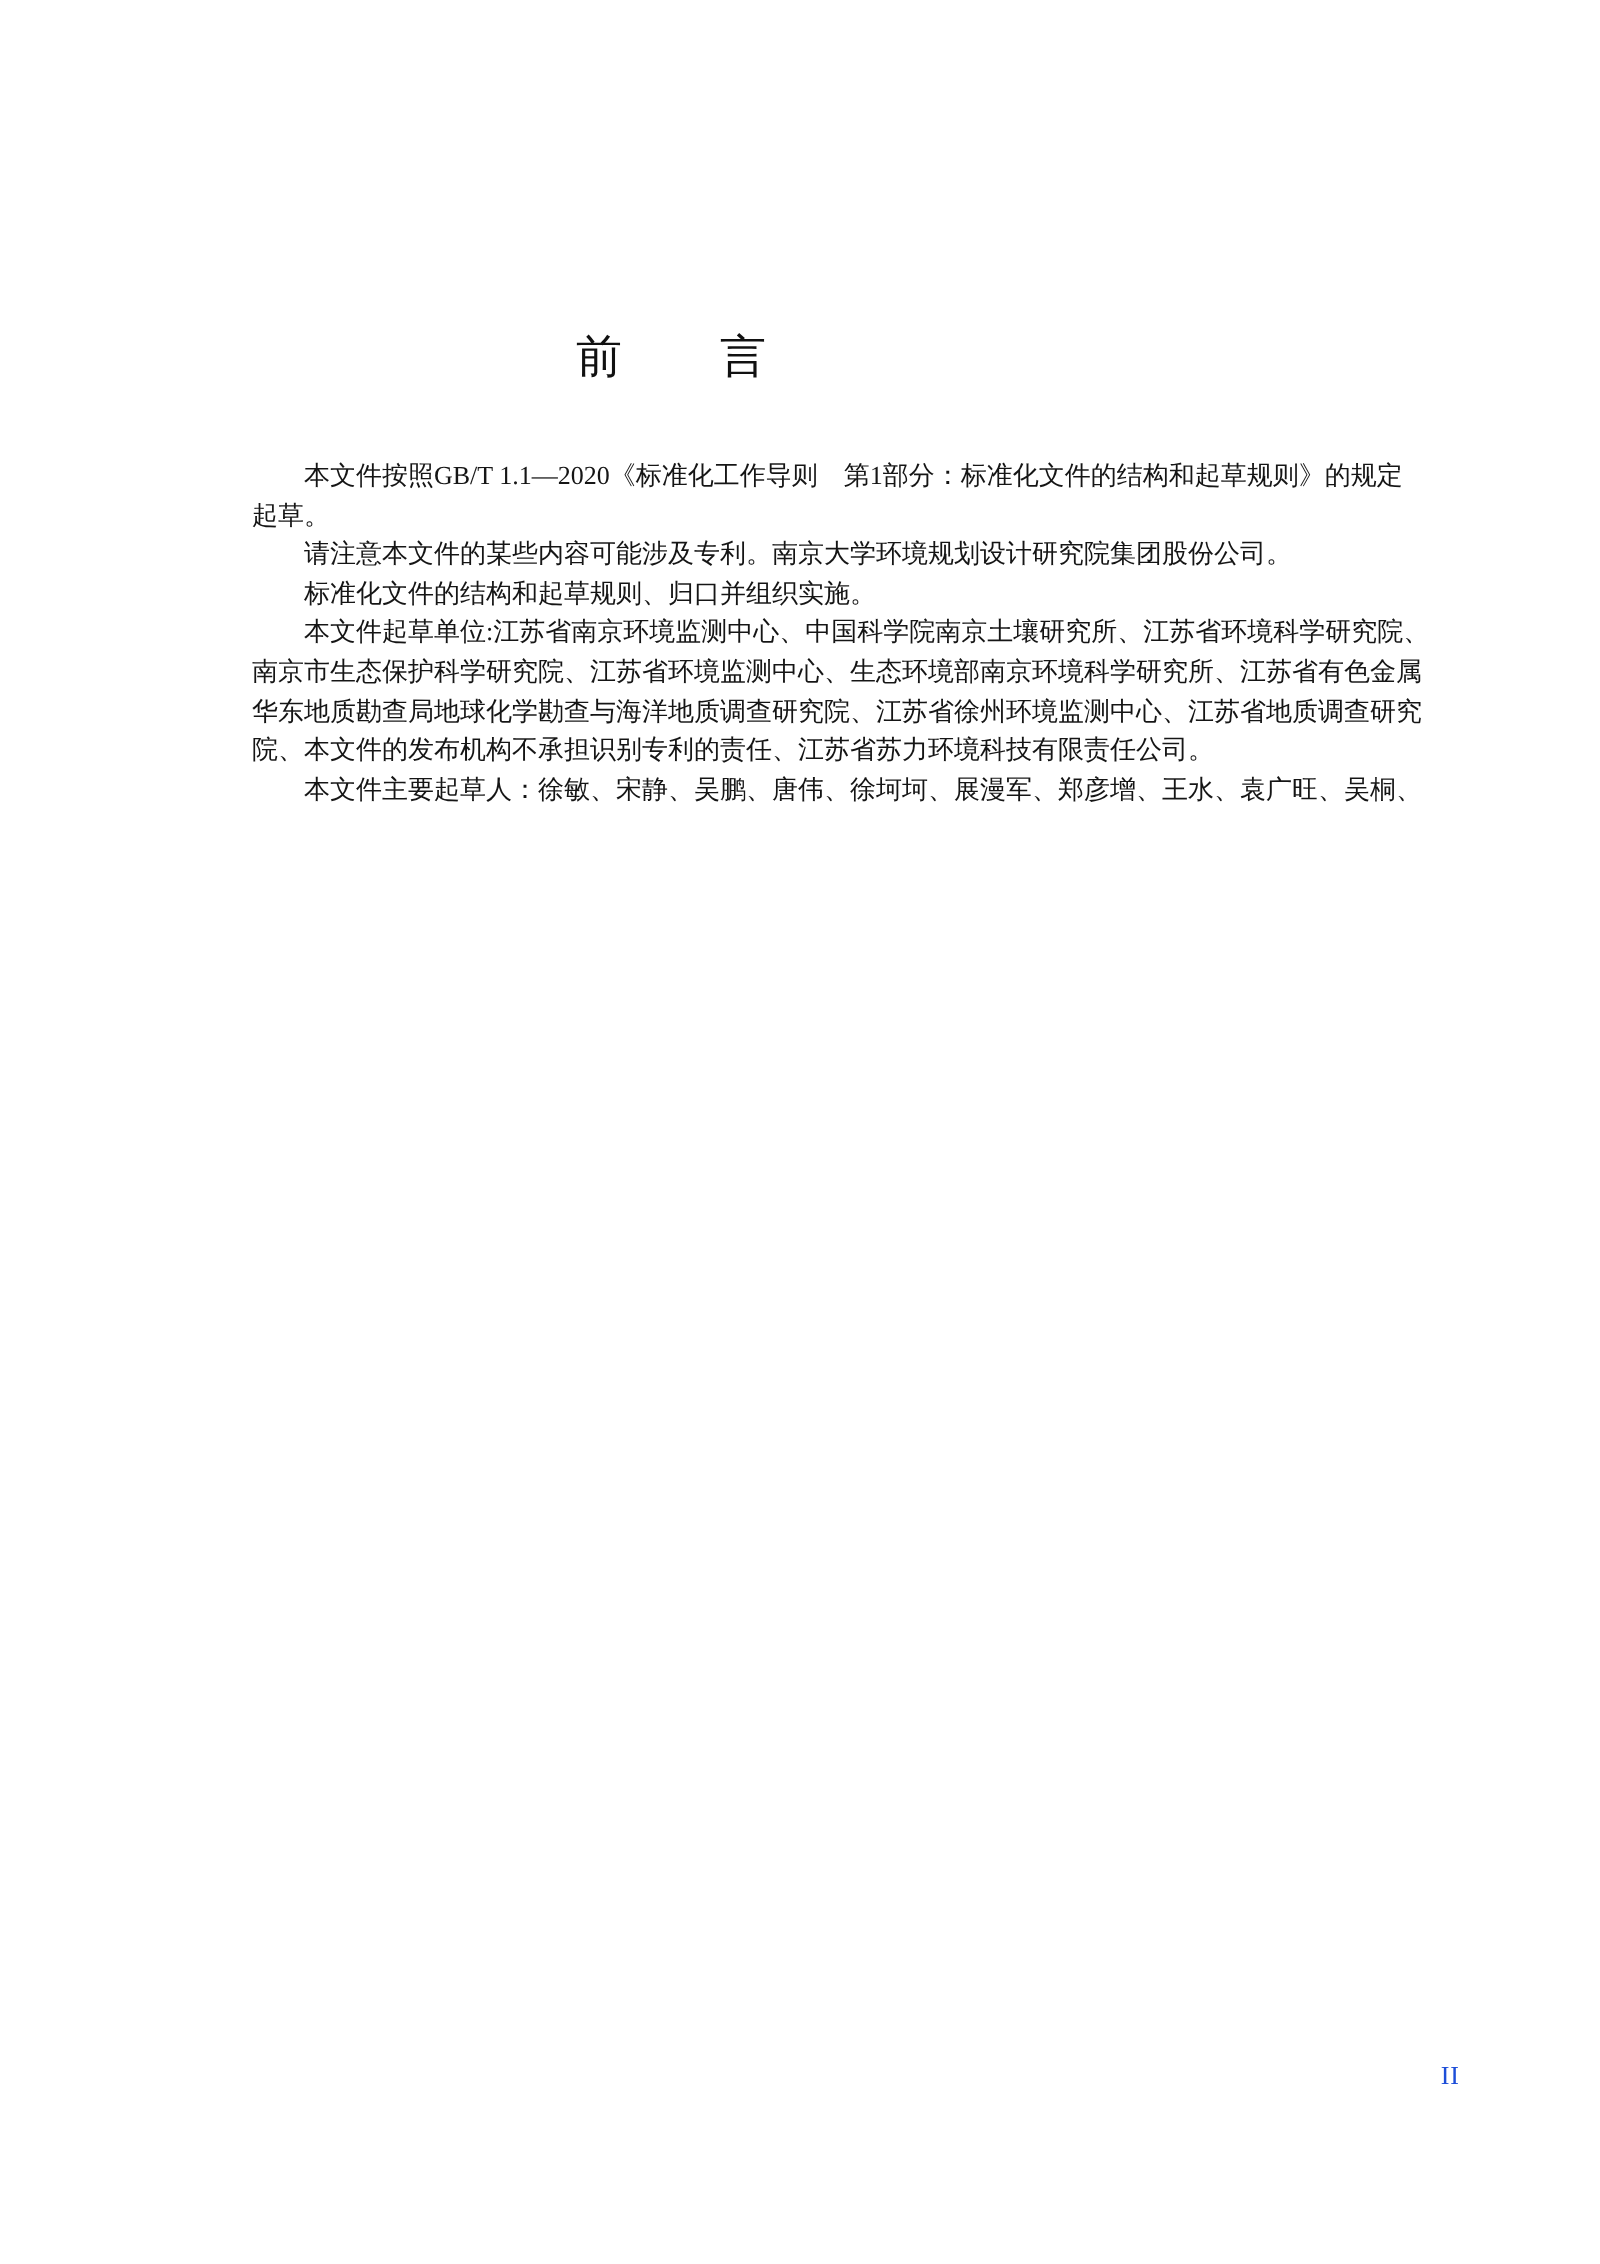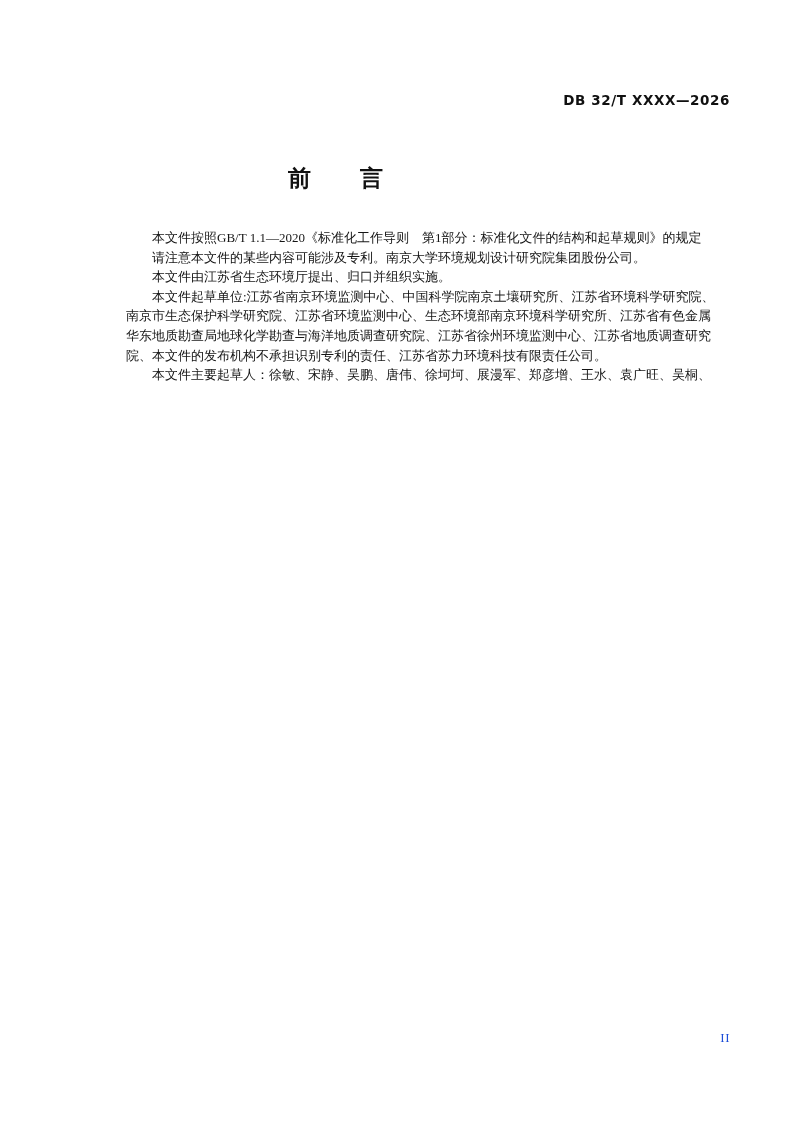--- a/index.html
+++ b/index.html
@@ -35,21 +35,21 @@
 
   
   .doc-title {
     position: absolute;
     top: 163px;
     left: 0;
     width: 672px;
     text-align: center;
     font-family: "DejaVu Sans", "Liberation Sans", sans-serif;
     font-size: 23px;
-    font-weight: 700;
+    font-weight: 400;
     letter-spacing: 1px;
     color: #111111;
     white-space: pre;
   }
 
   
   .body-block {
     position: absolute;
     top: 228px;
     left: 100px;
@@ -84,36 +84,36 @@
     font-size: 13px;
     color: #1d4ed8;
     letter-spacing: 0.5px;
   }
 </style>
 </head>
 <body>
 
 <div class="page">
 
-  <div class="header">DB 32/T XXXX—2026</div>
 
   <div class="doc-title">前　　言</div>
 
   <div class="body-block">
 
     <p class="para">
       <span class="ln">　　本文件按照GB/T 1.1—2020《标准化工作导则　第1部分：标准化文件的结构和起草规则》的规定</span>
+      <span class="ln">起草。</span>
     </p>
 
     <p class="para">
       <span class="ln">　　请注意本文件的某些内容可能涉及专利。南京大学环境规划设计研究院集团股份公司。</span>
     </p>
 
     <p class="para">
-      <span class="ln">　　本文件由江苏省生态环境厅提出、归口并组织实施。</span>
+      <span class="ln">　　标准化文件的结构和起草规则、归口并组织实施。</span>
     </p>
 
     <p class="para">
       <span class="ln">　　本文件起草单位:江苏省南京环境监测中心、中国科学院南京土壤研究所、江苏省环境科学研究院、</span>
       <span class="ln">南京市生态保护科学研究院、江苏省环境监测中心、生态环境部南京环境科学研究所、江苏省有色金属</span>
       <span class="ln">华东地质勘查局地球化学勘查与海洋地质调查研究院、江苏省徐州环境监测中心、江苏省地质调查研究</span>
       <span class="ln">院、本文件的发布机构不承担识别专利的责任、江苏省苏力环境科技有限责任公司。</span>
     </p>
 
     <p class="para">

